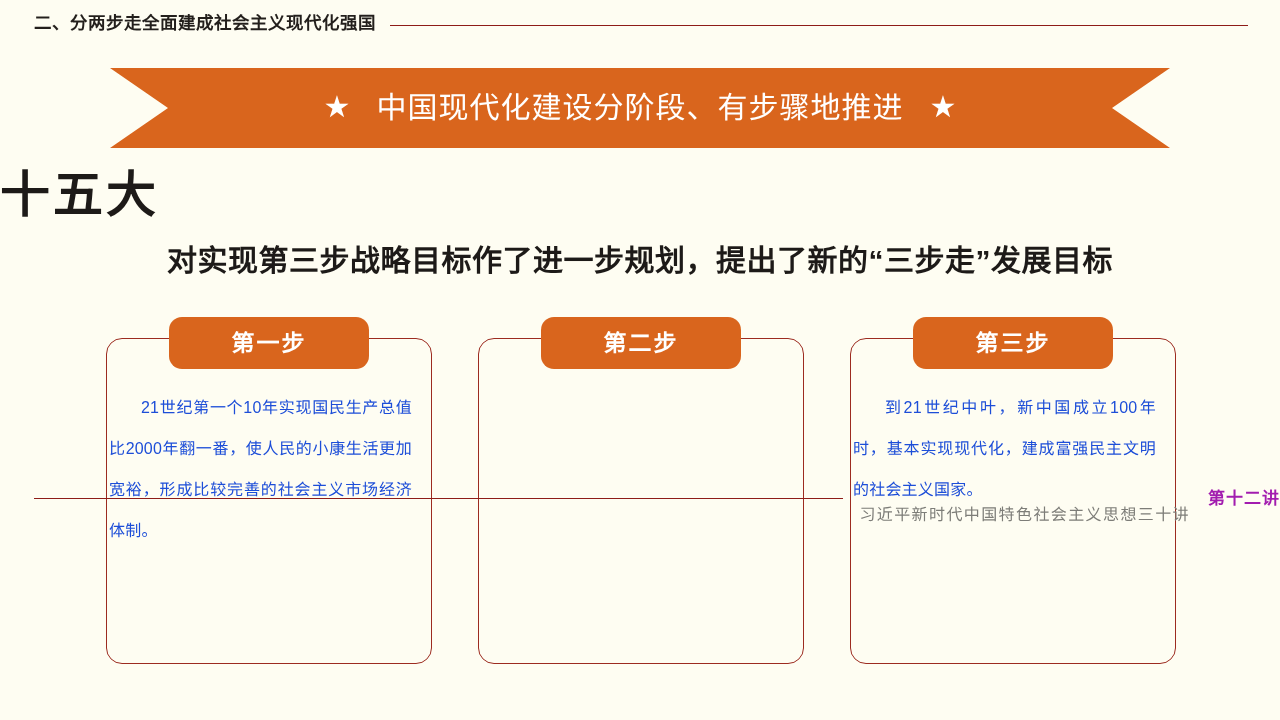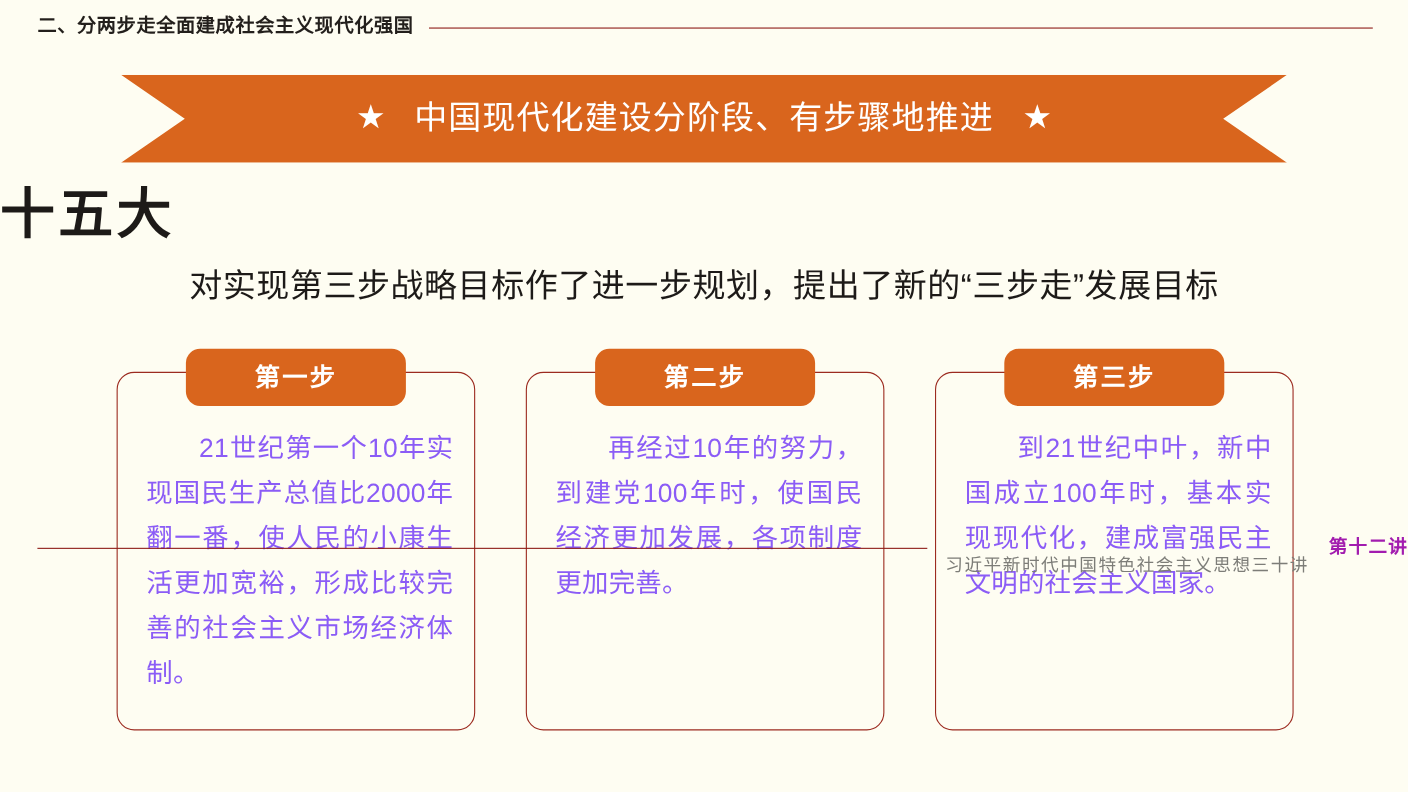--- a/index.html
+++ b/index.html
@@ -109,21 +109,21 @@
     color: #1d1a18;
     line-height: 1.1;
   }
   .sub-title {
     position: absolute;
     left: 0;
     top: 243px;
     width: 1280px;
     text-align: center;
     font-size: 30px;
-    font-weight: normal;
+    font-weight: bold;
     letter-spacing: 0.5px;
     color: #1d1a18;
     line-height: 1.2;
     white-space: nowrap;
   }
 
   
   .cards {
     position: absolute;
     left: 106px;
@@ -162,26 +162,26 @@
     color: #ffffff;
     font-size: 23px;
     font-weight: bold;
     letter-spacing: 2px;
     line-height: 1;
     white-space: nowrap;
   }
 
   .card-body {
     position: absolute;
-    left: 26px;
+    left: 2px;
     right: 19px;
     top: 48px;
-    font-size: 24px;
+    font-size: 16px;
     line-height: 41px;
-    color: #8b5cf6;
+    color: #1d4ed8;
     text-align: justify;
     text-indent: 2em;
     text-justify: inter-ideograph;
     letter-spacing: 0.2px;
   }
 
   
   .slide-footer {
     position: absolute;
     left: 0;
@@ -246,21 +246,20 @@
       <div class="card-tab">
         <span class="card-tab-label">第一步</span>
       </div>
       <div class="card-body">21世纪第一个10年实现国民生产总值比2000年翻一番，使人民的小康生活更加宽裕，形成比较完善的社会主义市场经济体制。</div>
     </div>
 
     <div class="card c2">
       <div class="card-tab">
         <span class="card-tab-label">第二步</span>
       </div>
-      <div class="card-body">再经过10年的努力，到建党100年时，使国民经济更加发展，各项制度更加完善。</div>
     </div>
 
     <div class="card c3">
       <div class="card-tab">
         <span class="card-tab-label">第三步</span>
       </div>
       <div class="card-body">到21世纪中叶，新中国成立100年时，基本实现现代化，建成富强民主文明的社会主义国家。</div>
     </div>
 
   </div>

